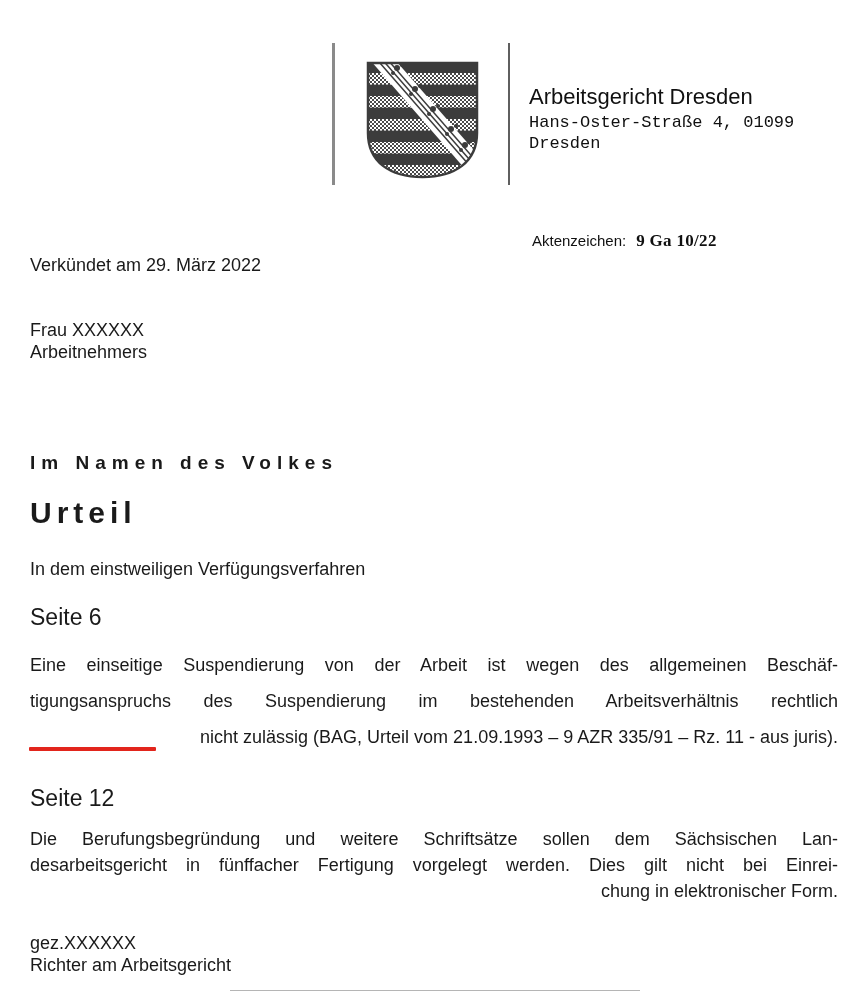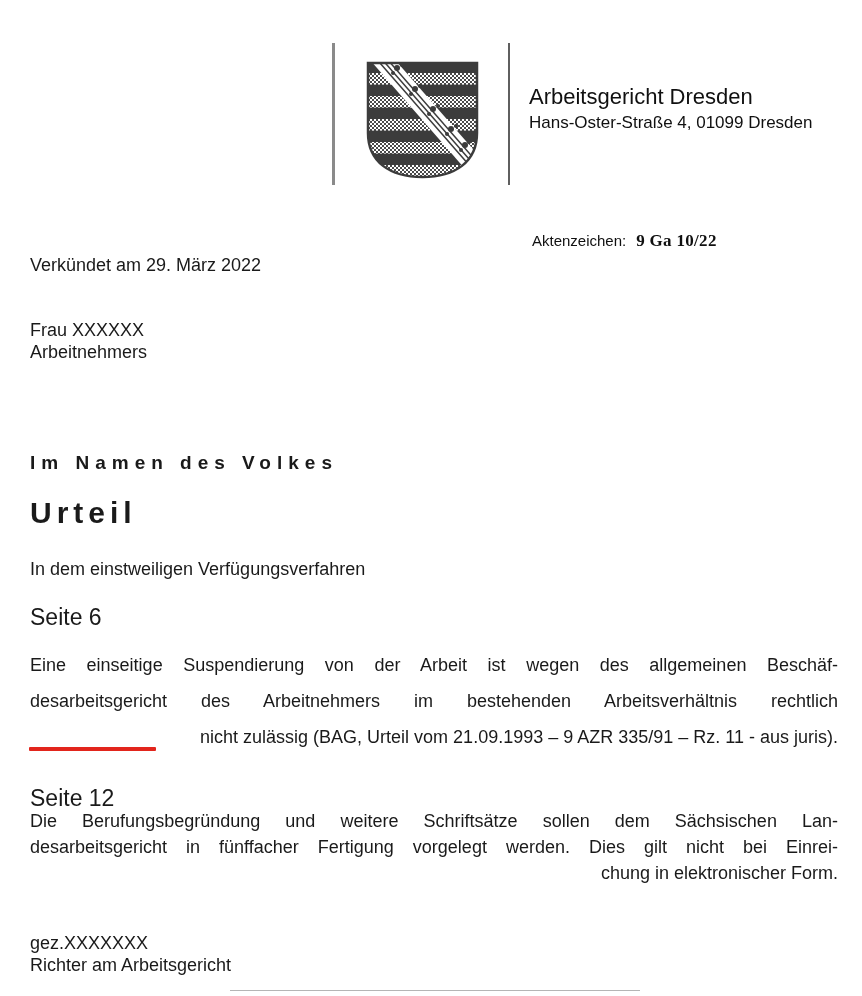--- a/index.html
+++ b/index.html
@@ -7,37 +7,37 @@
     width:862px;height:996px;position:relative;background:#ffffff;
     font-family:"Liberation Sans","DejaVu Sans",sans-serif;color:#1a1a1a;
     overflow:hidden;
   }
   .abs{position:absolute;}
   
   .vline-left{left:332px;top:43px;width:3px;height:142px;background:#8a8a8a;}
   .vline-right{left:508px;top:43px;width:2px;height:142px;background:#5f5f5f;}
   .coat{left:366px;top:61px;width:113px;height:118px;}
   .court-name{left:529px;top:84px;font-size:22px;line-height:26px;color:#101010;}
-  .court-address{left:529px;top:112px;font-size:17px;line-height:21px;color:#101010;}
+  .court-address{left:529px;top:112px;font-size:17px;line-height:21px;color:#101010;font-family:Liberation Mono, monospace;}
   .akz{left:532px;top:231px;font-size:15px;color:#101010;}
   .akz b{font-size:17px;font-weight:bold;margin-left:10px;letter-spacing:.3px;font-family:Liberation Serif, serif;}
   
   .pronounced{left:30px;top:255px;font-size:18px;}
   .clerk{left:30px;top:319px;font-size:18px;line-height:22px;}
   
   .center-col{left:30px;width:808px;}
   .in-namen{top:452px;font-size:19px;font-weight:bold;letter-spacing:6px;}
   .urteil{top:496px;font-size:30px;font-weight:bold;letter-spacing:5px;}
   .proceeding{left:30px;top:559px;font-size:18px;}
   .sec-head{left:30px;font-size:23px;}
   .sec-head.s6{top:604px;}
   .sec-head.s12{top:785px;}
   .para{left:30px;width:808px;font-size:18px;}
   .para.p1{top:647px;line-height:36px;}
-  .para.p2{top:808px;line-height:26px;}
+  .para.p2{top:826px;line-height:26px;}
   .jline{text-align:justify;text-align-last:justify;}
   .lline{text-align:right;}
   .red-underline{left:29px;top:747px;width:127px;height:4px;background:#e2251c;border-radius:1px;}
   .signature{left:30px;top:932px;font-size:18px;line-height:22px;}
   .bottom-rule{left:230px;top:990px;width:410px;height:1px;background:#b5b5b5;}
 </style>
 </head>
 <body>
 
 <div class="abs vline-left"></div>
@@ -103,30 +103,30 @@
   <div>Arbeitnehmers</div>
 </div>
 
 <div class="abs center-col in-namen">Im Namen des Volkes</div>
 <div class="abs center-col urteil">Urteil</div>
 <div class="abs proceeding">In dem einstweiligen Verfügungsverfahren</div>
 
 <div class="abs sec-head s6">Seite 6</div>
 <div class="abs para p1">
   <div class="jline">Eine einseitige Suspendierung von der Arbeit ist wegen des allgemeinen Beschäf-</div>
-  <div class="jline">desarbeitsgericht des Arbeitnehmers im bestehenden Arbeitsverhältnis rechtlich</div>
+  <div class="jline">tigungsanspruchs des Suspendierung im bestehenden Arbeitsverhältnis rechtlich</div>
   <div class="lline">nicht zulässig (BAG, Urteil vom 21.09.1993 – 9 AZR 335/91 – Rz. 11 - aus juris).</div>
 </div>
 <div class="abs red-underline"></div>
 
 <div class="abs sec-head s12">Seite 12</div>
 <div class="abs para p2">
   <div class="jline">Die Berufungsbegründung und weitere Schriftsätze sollen dem Sächsischen Lan-</div>
   <div class="jline">desarbeitsgericht in fünffacher Fertigung vorgelegt werden. Dies gilt nicht bei Einrei-</div>
   <div class="lline">chung in elektronischer Form.</div>
 </div>
 
 <div class="abs signature">
-  <div>gez.XXXXXXX</div>
+  <div>gez.XXXXXX</div>
   <div>Richter am Arbeitsgericht</div>
 </div>
 
 <div class="abs bottom-rule"></div>
 
 </body></html>

